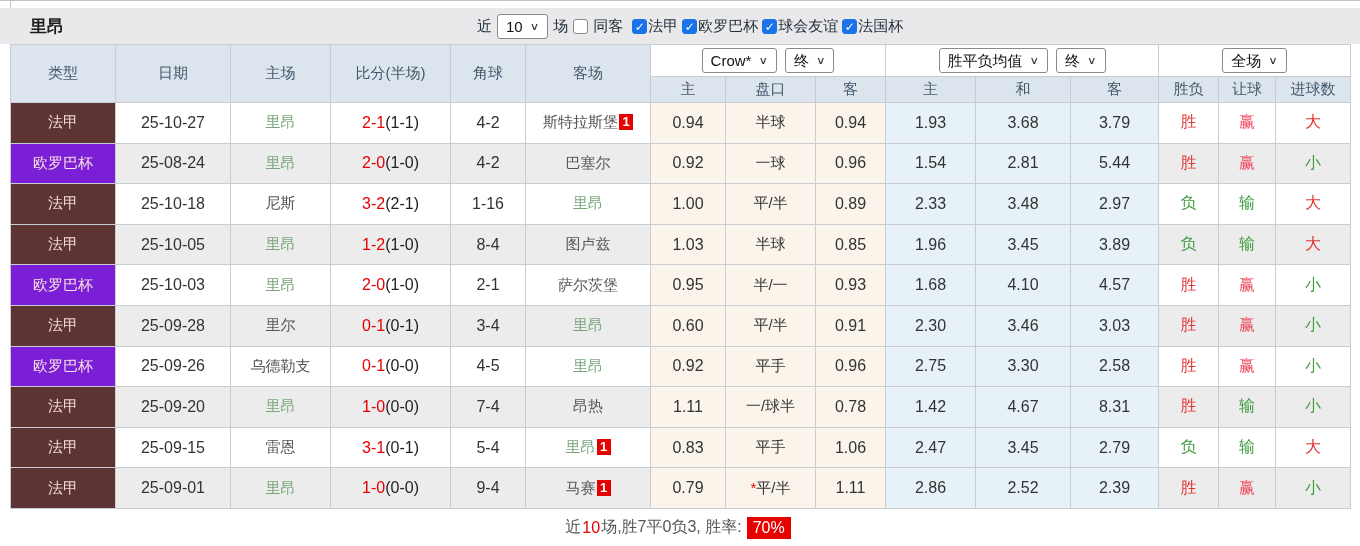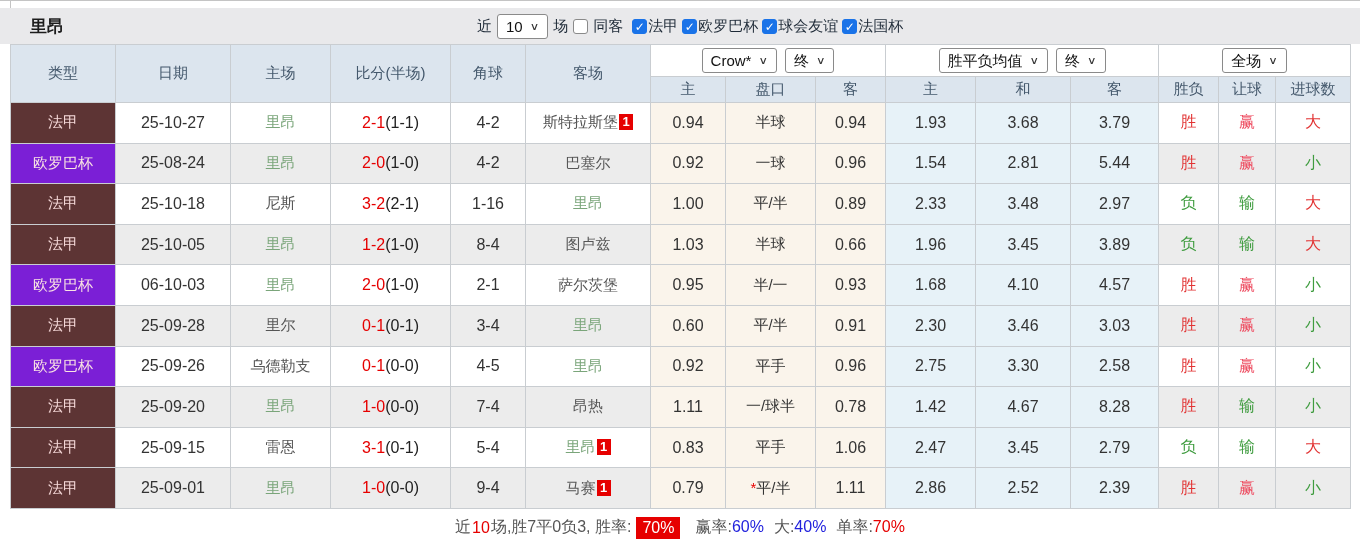--- a/index.html
+++ b/index.html
@@ -234,31 +234,31 @@
   </tr>
       <tr>
     <td class="type-cell" style="background: rgb(93, 52, 52); color: rgb(245, 216, 216);">法甲</td>
     <td>25-10-05</td>
     <td><span class="team lyon">里昂</span></td>
     <td><span class="score-main">1-2</span><span class="score-half">(1-0)</span></td>
     <td>8-4</td>
     <td><span class="team">图卢兹</span></td>
     <td class="cream">1.03</td>
     <td class="cream handicap">半球</td>
-    <td class="cream">0.66</td>
+    <td class="cream">0.85</td>
     <td class="blue">1.96</td>
     <td class="blue">3.45</td>
     <td class="blue">3.89</td>
     <td class="res-g">负</td>
     <td class="res-g">输</td>
     <td class="res-r">大</td>
   </tr>
       <tr>
     <td class="type-cell" style="background: rgb(123, 31, 214); color: rgb(250, 227, 227);">欧罗巴杯</td>
-    <td>06-10-03</td>
+    <td>25-10-03</td>
     <td><span class="team lyon">里昂</span></td>
     <td><span class="score-main">2-0</span><span class="score-half">(1-0)</span></td>
     <td>2-1</td>
     <td><span class="team">萨尔茨堡</span></td>
     <td class="cream">0.95</td>
     <td class="cream handicap">半/一</td>
     <td class="cream">0.93</td>
     <td class="blue">1.68</td>
     <td class="blue">4.10</td>
     <td class="blue">4.57</td>
@@ -305,21 +305,21 @@
     <td>25-09-20</td>
     <td><span class="team lyon">里昂</span></td>
     <td><span class="score-main">1-0</span><span class="score-half">(0-0)</span></td>
     <td>7-4</td>
     <td><span class="team">昂热</span></td>
     <td class="cream">1.11</td>
     <td class="cream handicap">一/球半</td>
     <td class="cream">0.78</td>
     <td class="blue">1.42</td>
     <td class="blue">4.67</td>
-    <td class="blue">8.28</td>
+    <td class="blue">8.31</td>
     <td class="res-r">胜</td>
     <td class="res-g">输</td>
     <td class="res-g">小</td>
   </tr>
       <tr>
     <td class="type-cell" style="background: rgb(93, 52, 52); color: rgb(245, 216, 216);">法甲</td>
     <td>25-09-15</td>
     <td><span class="team">雷恩</span></td>
     <td><span class="score-main">3-1</span><span class="score-half">(0-1)</span></td>
     <td>5-4</td>
@@ -352,18 +352,13 @@
     <td class="res-g">小</td>
   </tr>
     </tbody>
 </table>
 
 <div class="footer">
   <span>近</span>
     <span class="red">10</span>
     <span>场,胜7平0负3, 胜率:</span>
   <span class="rate-badge">70%</span>
-  <span id="footer-segs" style="display:inline-flex;">
-      <span class="fseg"><span>赢率:</span><span class="blue-txt">60%</span></span>
-      <span class="fseg"><span>大:</span><span class="blue-txt">40%</span></span>
-      <span class="fseg"><span>单率:</span><span class="red">70%</span></span>
-    </span>
 </div>
 
 </body></html>

